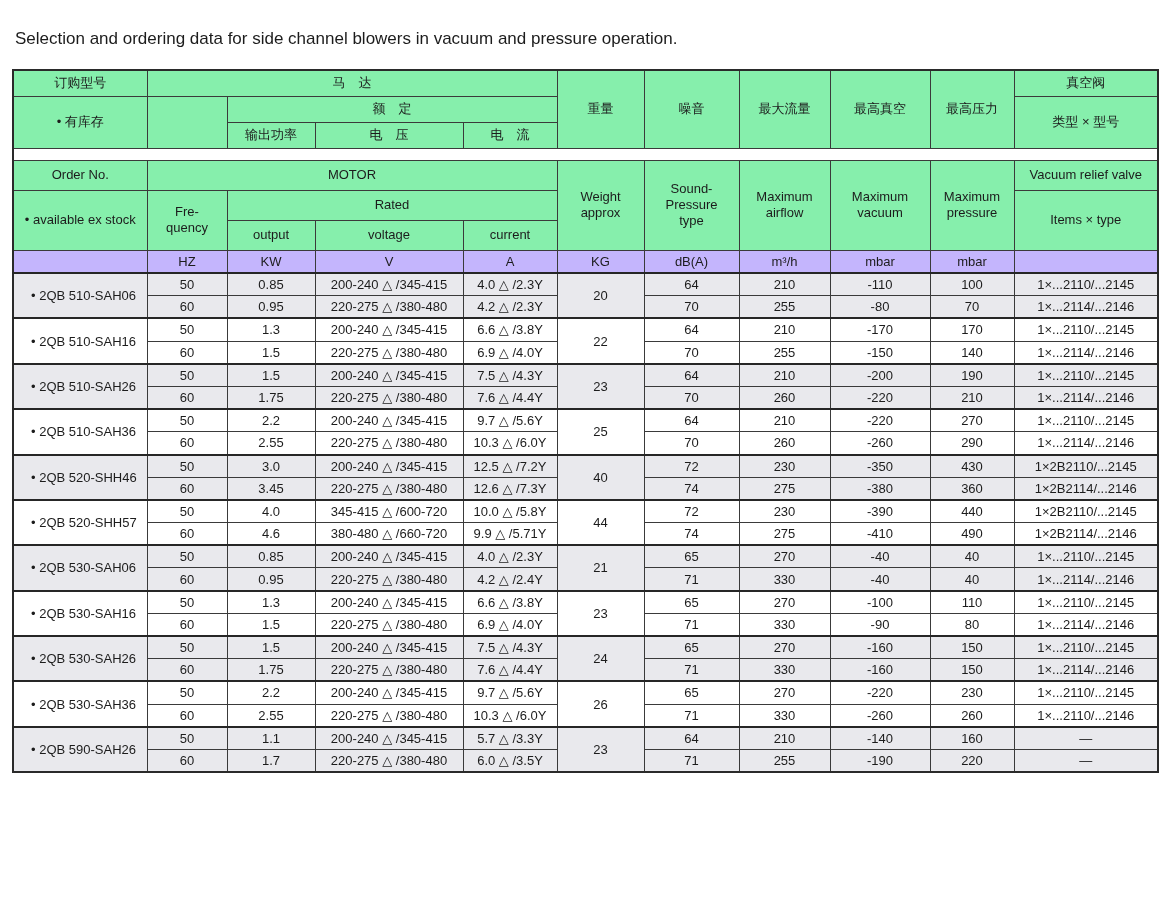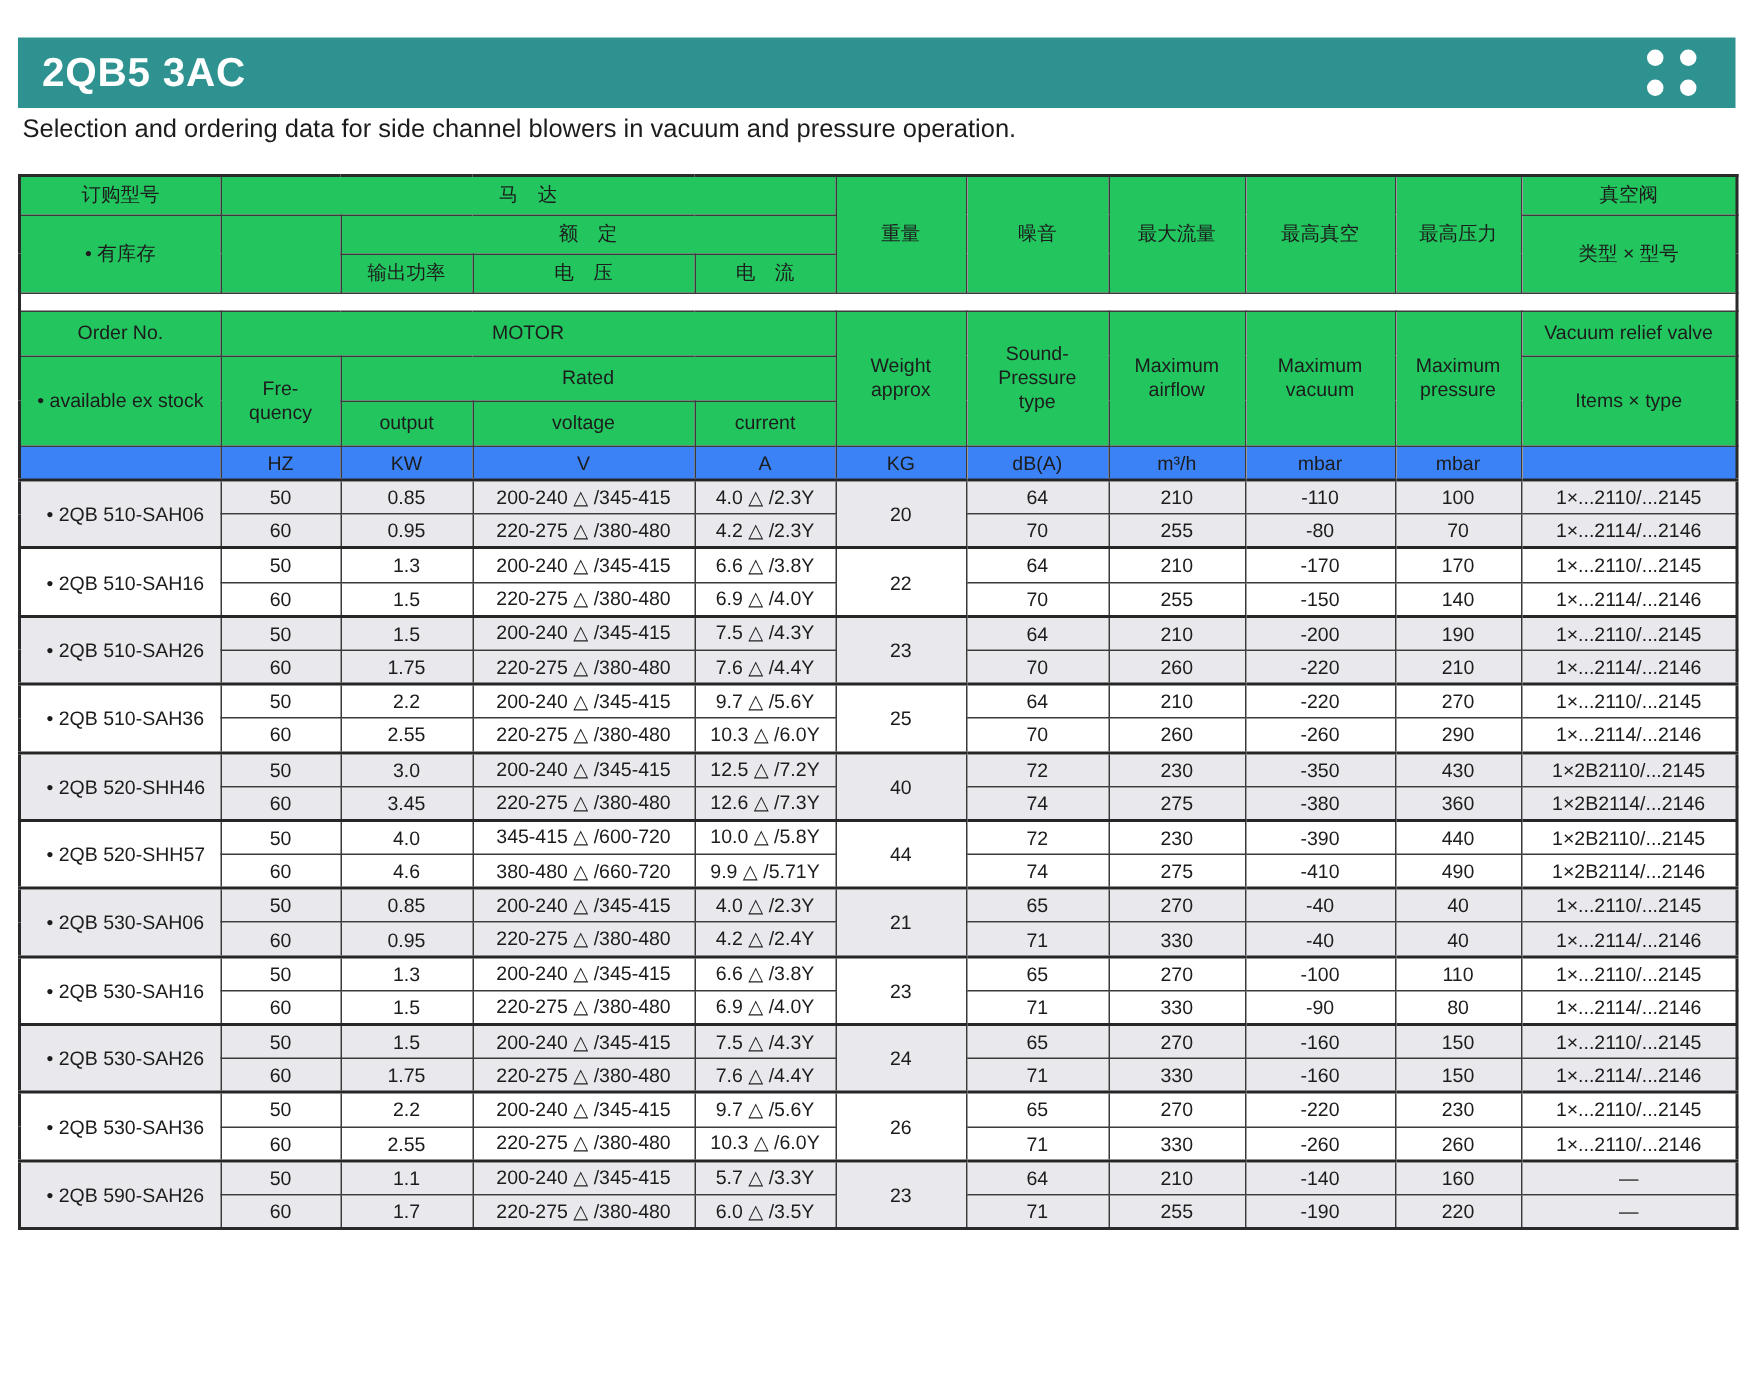--- a/index.html
+++ b/index.html
@@ -28,44 +28,35 @@
 
   table.spec {
     margin-top:20px; border-collapse:collapse; table-layout:fixed;
     width:1145px; border:2px solid #2a2a2a;
   }
   .spec th, .spec td {
     border:1px solid #3a3a3a; font-size:13px; font-weight:normal;
     text-align:center; vertical-align:middle; padding:0 4px; overflow:hidden;
     box-sizing:border-box;
   }
-  .spec th.hc { background:#22c55e; }
+  .spec th.hc { background:#86efac; }
   tr.cnr th { height:26px; }
   tr.enr th { height:30px; padding:2px 8px; line-height:1.25; }
   tr.gaprow td { height:12px; background:#ffffff; border-left:none; border-right:none; }
-  tr.units td { height:23px; background:#3b82f6; }
+  tr.units td { height:23px; background:#c4b5fd; }
   tbody td { height:22.7px; background:#ffffff; }
   tbody tr.shade td { background:#e9e9ed; }
   tbody td.model { text-align:left; padding-left:17px; white-space:nowrap; }
   tbody tr.gtop td { border-top:2px solid #262626; }
 </style>
 </head>
 <body>
 
 <div class="page">
 
-  <div class="title-bar">
-    <span class="title">2QB5 3AC</span>
-    <div class="dots">
-      <span class="dot"></span>
-      <span class="dot"></span>
-      <span class="dot"></span>
-      <span class="dot"></span>
-    </div>
-  </div>
 
   <div class="desc-en">Selection and ordering data for side channel blowers in vacuum and pressure operation.</div>
 
   <table class="spec">
     <colgroup>
       <col style="width:134px">
         <col style="width:80px">
         <col style="width:88px">
       <col style="width:148px">
         <col style="width:94px">

